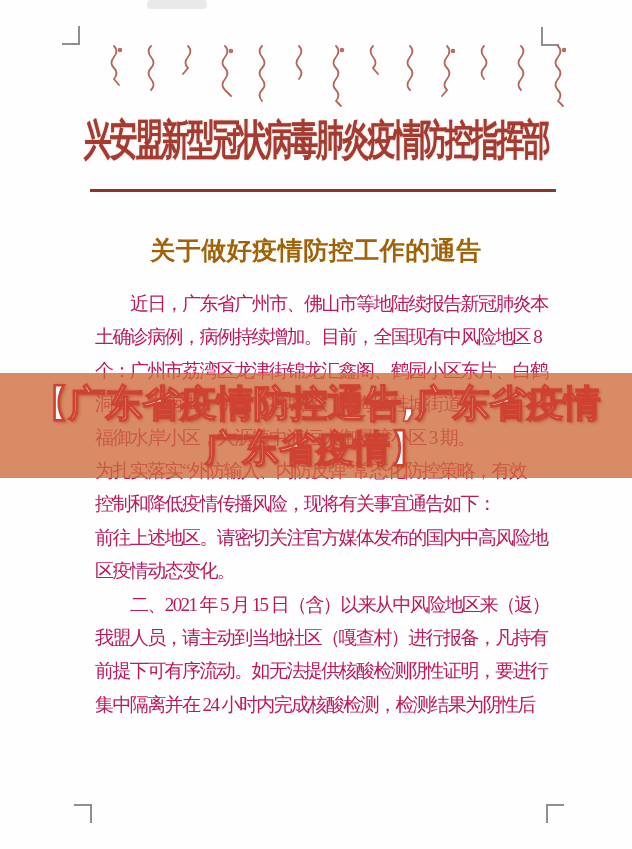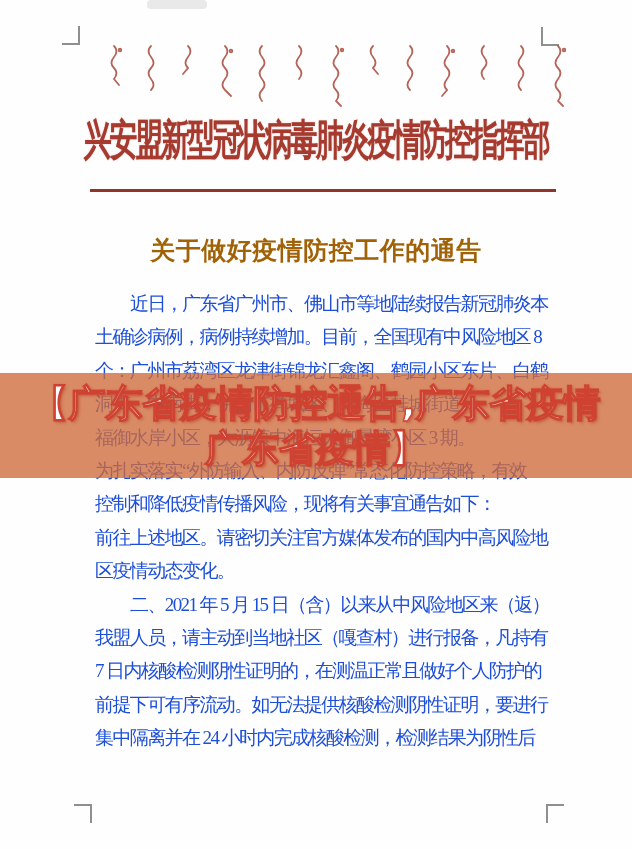--- a/index.html
+++ b/index.html
@@ -27,21 +27,21 @@
   .red-rule{position:absolute;left:90px;top:189px;width:466px;height:3px;background:#8f352c;}
 
   
   .doc-title{position:absolute;left:0;top:234px;width:632px;text-align:center;
              font-family:"DejaVu Sans","Liberation Sans",sans-serif;
              font-size:25px;font-weight:bold;color:#a16207;letter-spacing:0.5px;}
 
   
   .body-text{position:absolute;left:95px;top:287px;width:452px;
              font-size:19px;line-height:33.4px;letter-spacing:-1.6px;
-             color:#1d4ed8;}
+             color:#be185d;}
   .body-text .line{white-space:nowrap;}
   .body-text .ind{padding-left:35px;}
 
   
   .band{position:absolute;left:0;top:373px;width:632px;height:105px;
         background:rgba(206,106,58,0.78);z-index:5;
         display:flex;flex-direction:column;justify-content:center;align-items:center;}
   .band .cap{font-family:"DejaVu Sans","Liberation Sans",sans-serif;
              font-size:37px;line-height:45px;font-weight:900;color:#ffffff;
              white-space:nowrap;letter-spacing:0;
@@ -92,21 +92,20 @@
     <div class="line">土确诊病例，病例持续增加。目前，全国现有中风险地区 8</div>
     <div class="line">个：广州市荔湾区龙津街锦龙汇鑫阁、鹤园小区东片、白鹤</div>
     <div class="line">洞街、中南街，佛山市禅城区、南海区桂城街道，</div>
     <div class="line">福御水岸小区，大沥镇中海恒大御景湾小区 3 期。</div>
     <div class="line">为扎实落实“外防输入、内防反弹”常态化防控策略，有效</div>
     <div class="line">控制和降低疫情传播风险，现将有关事宜通告如下：</div>
     <div class="line">前往上述地区。请密切关注官方媒体发布的国内中高风险地</div>
     <div class="line">区疫情动态变化。</div>
     <div class="line ind">二、2021 年 5 月 15 日（含）以来从中风险地区来（返）</div>
     <div class="line">我盟人员，请主动到当地社区（嘎查村）进行报备，凡持有</div>
-    <div class="line">7 日内核酸检测阴性证明的，在测温正常且做好个人防护的</div>
     <div class="line">前提下可有序流动。如无法提供核酸检测阴性证明，要进行</div>
     <div class="line">集中隔离并在 24 小时内完成核酸检测，检测结果为阴性后</div>
   </div>
 
   <div class="band">
     <div class="cap">【广东省疫情防控通告,广东省疫情</div>
     <div class="cap">广东省疫情】</div>
   </div>
 
 </div>

